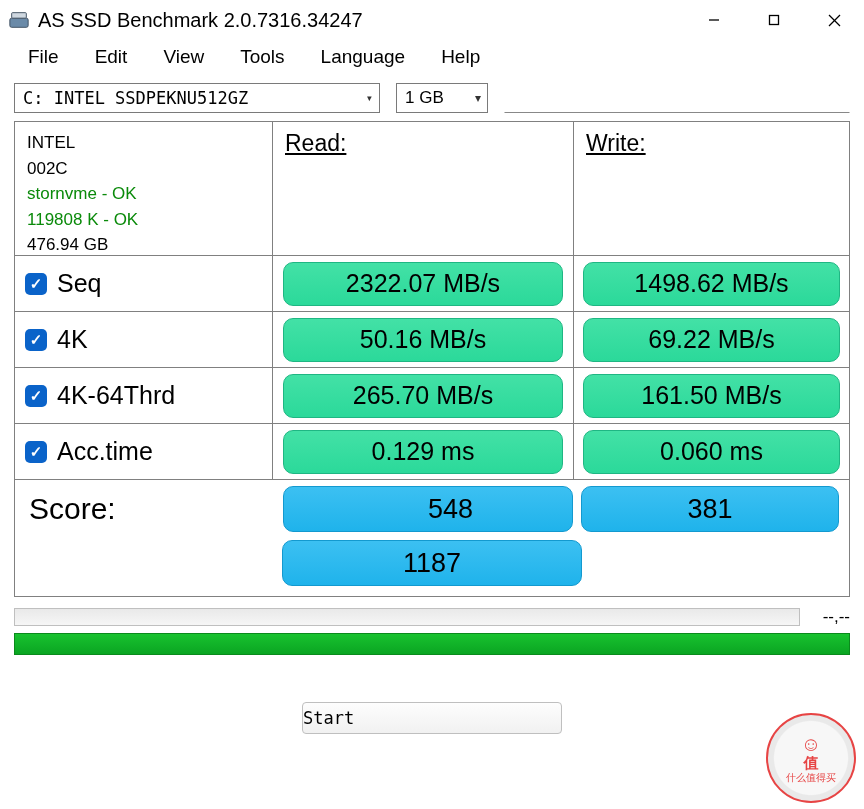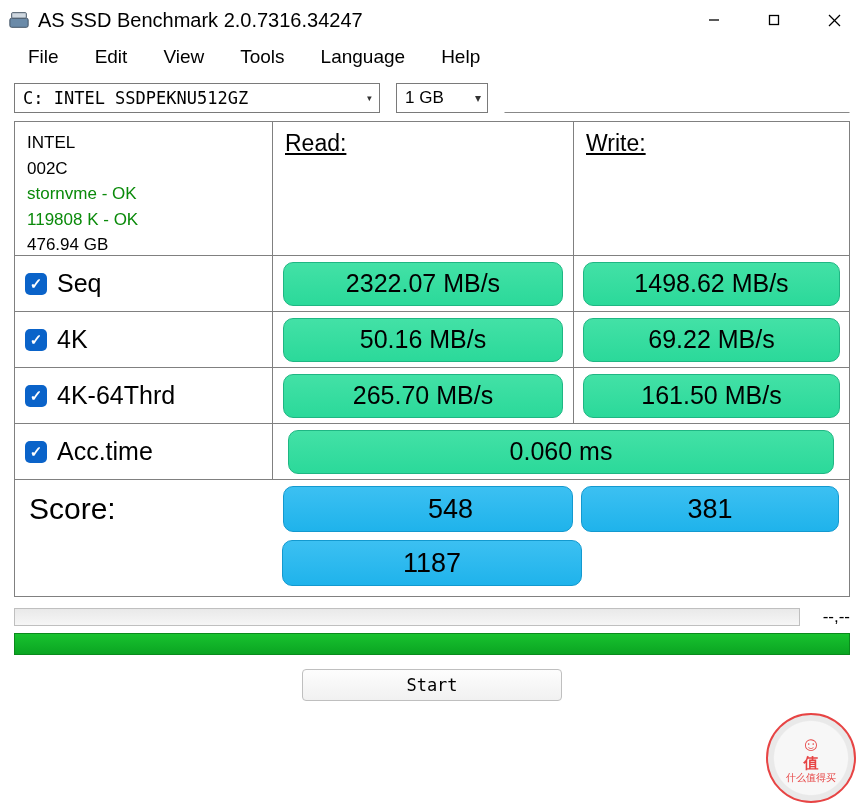--- a/index.html
+++ b/index.html
@@ -158,21 +158,21 @@
     justify-content: center;
     margin: 14px 14px 0 14px;
   }
   .btn {
     width: 260px; height: 32px;
     border: 1px solid #bfbfbf;
     border-radius: 4px;
     background: linear-gradient(#fdfdfd,#f1f1f1);
     font-family: "Consolas", monospace;
     font-size: 17px;
-    display:flex; align-items:center; justify-content:center;
+    display:flex; align-items:center; justify-content:flex-start;margin-top:33px;
   }
 
   .watermark {
     position:absolute;
     right: 8px; bottom: 6px;
     width: 90px; height: 90px;
     border-radius: 50%;
     background: radial-gradient(circle at 50% 50%, #f7f7f7 60%, #e8e8e8 62%);
     border: 2px solid #e63b3b;
     display:flex; align-items:center; justify-content:center;
@@ -294,20 +294,23 @@
     <div class="cell col-c val-wrap">
         <div class="val green">161.50 MB/s</div>
       </div>
   </div>
 
   <div class="row test-row">
     <div class="cell col-a">
       <span class="chk">✓</span>
       <span>Acc.time</span>
     </div>
+    <div class="cell col-b val-wrap">
+        <div class="val green">0.129 ms</div>
+      </div>
     <div class="cell col-c val-wrap">
         <div class="val green">0.060 ms</div>
       </div>
   </div>
 
   <div class="score-block">
     <div class="score-top">
       <div class="score-label">Score:</div>
       <div class="score-val blue score-read">548</div>
       <div class="score-val blue score-write">381</div>

